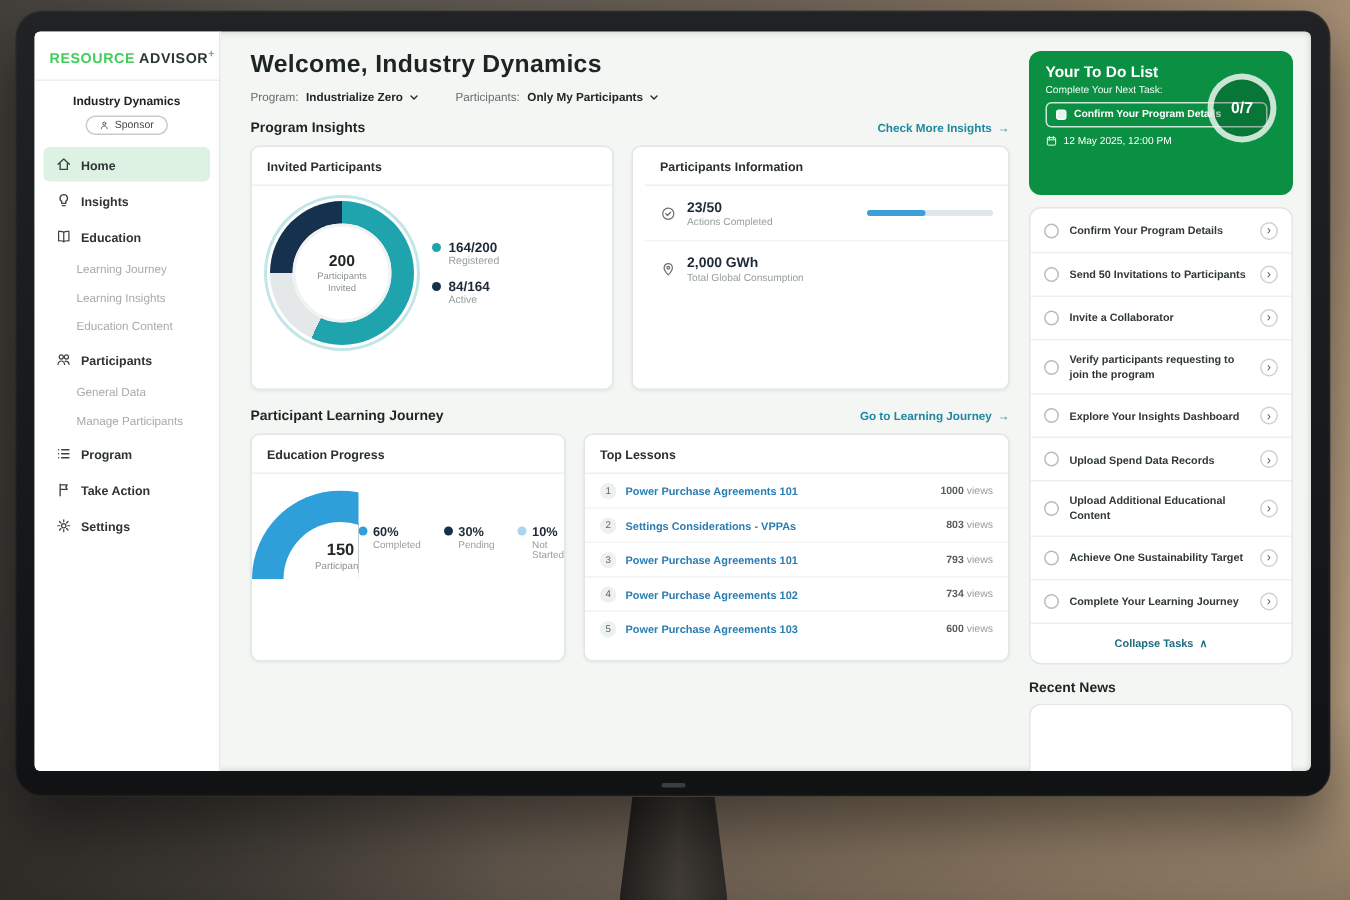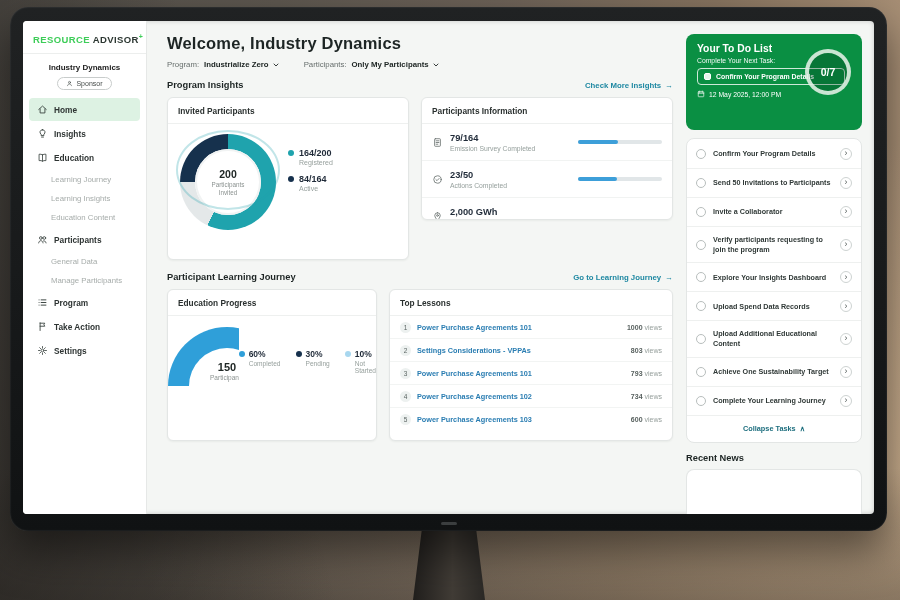--- a/index.html
+++ b/index.html
@@ -60,35 +60,35 @@
   .sec-row { display:flex; justify-content:space-between; align-items:center; margin-top:11px; }
   h2 { font-size:9.3px; color:#1d2524; }
   .tlink { font-size:7.8px; font-weight:bold; color:#1e88a2; display:inline-flex; gap:4px; align-items:center; cursor:pointer; }
   .cards-row { display:flex; gap:12px; margin-top:7px; }
   .card { background:#fff; border:1px solid #e3e6e5; border-radius:6px; box-shadow:0 1px 2px rgba(20,30,28,.05); overflow:hidden; }
   .card-title { font-size:8.3px; font-weight:bold; color:#2a302f; padding:8px 10px 7px; border-bottom:1px solid #eef0ef; }
 
   
   .card-invited { width:242px; height:163px; }
   .invited-body { display:flex; align-items:center; gap:12px; padding:10px 6px 10px 12px; }
-  .donut-wrap { position:relative; width:96px; height:72px; flex:none; }
+  .donut-wrap { position:relative; width:96px; height:96px; flex:none; }
   .donut { width:96px; height:96px; border-radius:50%; background:#e4e8e9; }
   .donut-wrap::after { content:""; position:absolute; inset:-4px; border-radius:50%; border:2px solid rgba(31,163,173,.28); }
   .donut-hole { position:absolute; left:15px; top:15px; width:66px; height:66px; background:#fff; border-radius:50%;
     display:flex; flex-direction:column; align-items:center; justify-content:center; text-align:center;
     box-shadow:inset 0 0 0 2px #f1f3f3; }
   .dh-val { font-size:10.5px; font-weight:bold; color:#202826; }
   .dh-lab { font-size:6.3px; color:#8c9391; width:46px; line-height:1.25; margin-top:1px; }
   .leg-item { display:flex; gap:5px; margin:8px 0; align-items:flex-start; }
   .dot { width:6px; height:6px; border-radius:50%; margin-top:2px; flex:none; background:#888; }
   .leg-val { font-size:9px; font-weight:bold; color:#1f2a38; }
   .leg-lab { font-size:7px; color:#97a09d; margin-top:1px; }
 
   
-  .card-info { flex:1; height:123px; }
+  .card-info { flex:1; height:163px;padding-left:8px; }
   .pi-row { display:flex; align-items:center; gap:7px; padding:8.5px 10px; border-bottom:1px solid #f1f3f2; }
   .pi-row:last-child { border-bottom:none; }
   .pi-icon { color:#68716e; }
   .pi-val { font-size:9.3px; font-weight:bold; color:#1f2a38; }
   .pi-lab { font-size:6.8px; color:#96a09d; margin-top:2px; }
   .pi-bar { width:84px; height:4px; background:#e1e6e8; border-radius:2px; margin-left:auto; align-self:center; }
   .pi-fill { height:100%; background:#3d9fd9; border-radius:2px; }
 
   
   .card-edu { width:210px; height:152px; }
@@ -277,33 +277,20 @@
                   <div class="leg-lab">Active</div>
                     </span>
                 </div>
               </div>
             </div>
           </section>
 
           <section class="card card-info">
             <div class="card-title">Participants Information</div>
             <div class="pi-row">
-              <svg class="ico pi-icon" viewBox="0 0 16 16" stroke="currentColor" fill="none" stroke-width="1.2" stroke-linecap="round">
-                  <rect x="3.8" y="2.5" width="8.4" height="11" rx="1"></rect>
-                  <path d="M6 5.5h4M6 8h4M6 10.5h2.5"></path>
-                </svg>
-              <span>
-                  <div class="pi-val">79/164</div>
-              <div class="pi-lab">Emission Survey Completed</div>
-                </span>
-              <div class="pi-bar">
-                  <div class="pi-fill" style="width: 48%;"></div>
-                </div>
-            </div>
-            <div class="pi-row">
               <svg class="ico pi-icon" viewBox="0 0 16 16" stroke="currentColor" fill="none" stroke-width="1.2" stroke-linecap="round" stroke-linejoin="round">
                   <circle cx="8" cy="8" r="5.4"></circle>
                   <path d="M5.6 8l1.7 1.7 3-3.2"></path>
                 </svg>
               <span>
                   <div class="pi-val">23/50</div>
               <div class="pi-lab">Actions Completed</div>
                 </span>
               <div class="pi-bar">
                   <div class="pi-fill" style="width: 46%;"></div>

